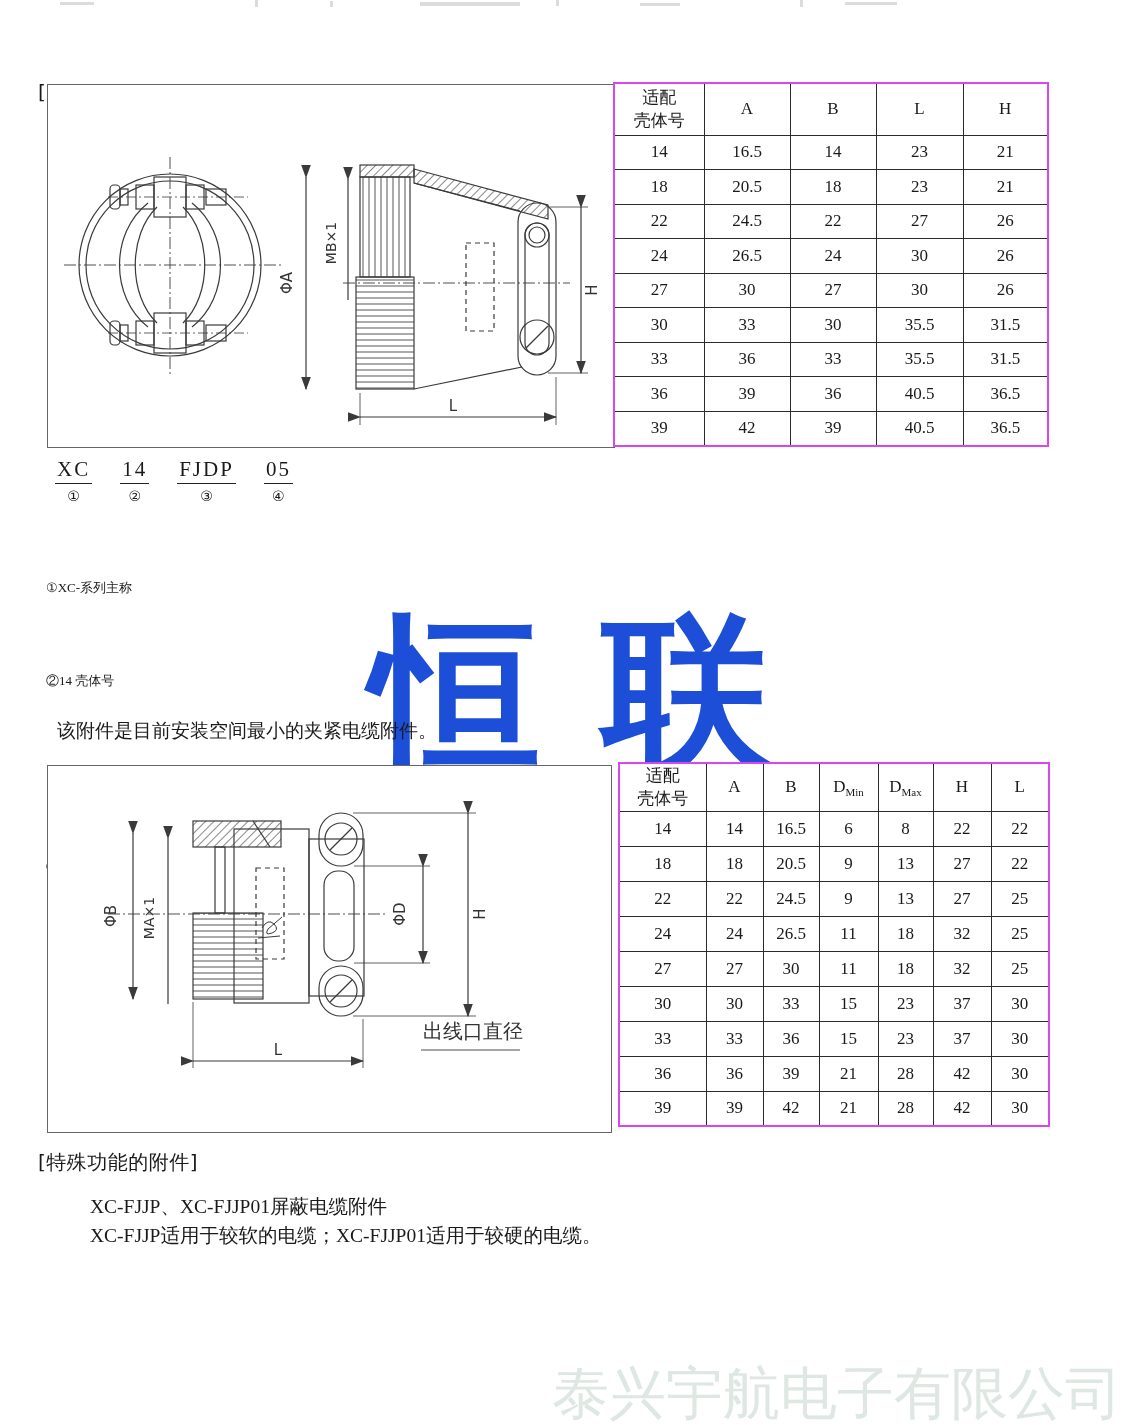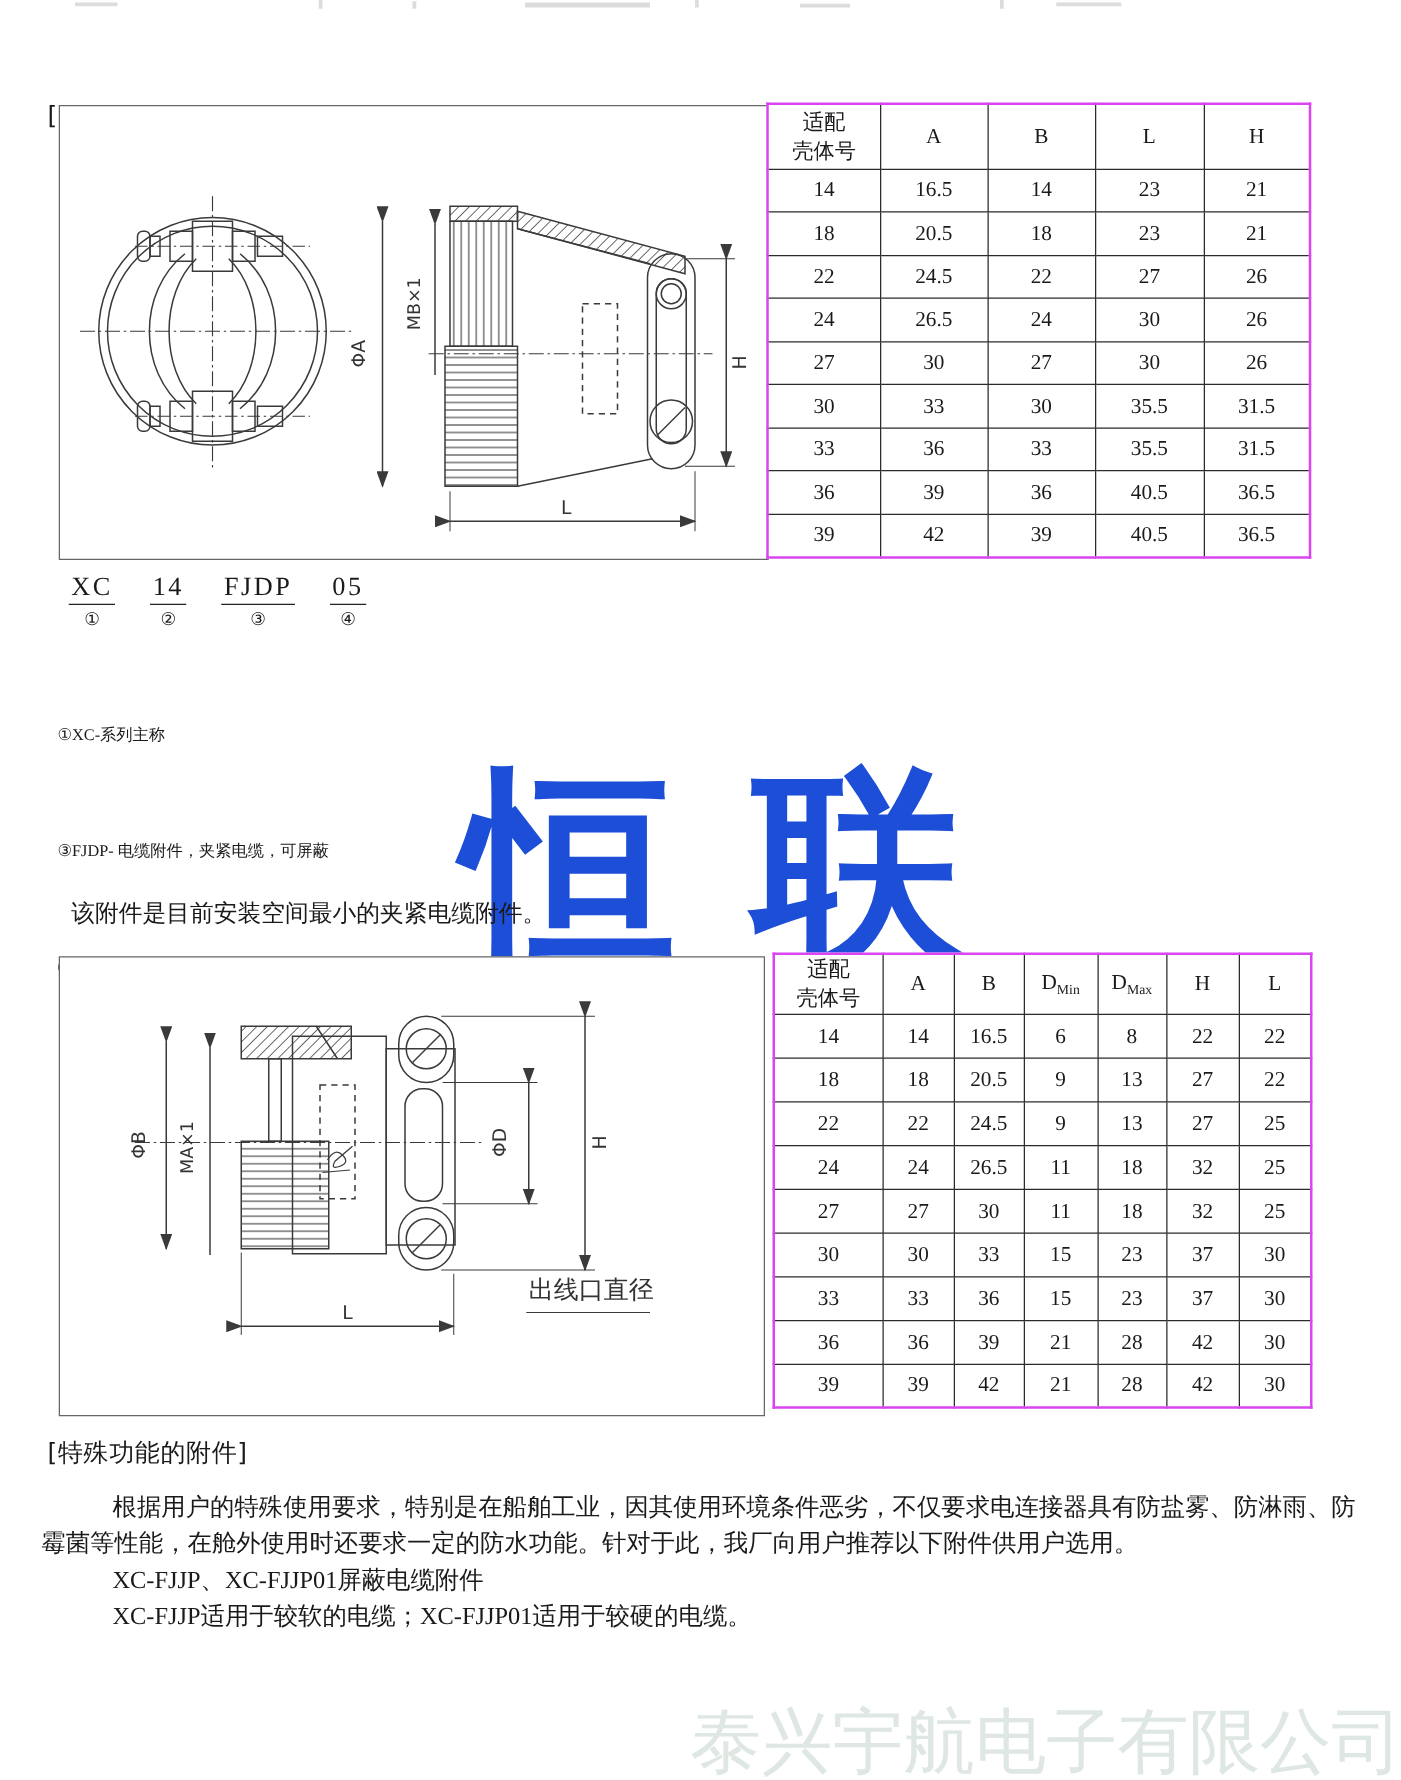--- a/index.html
+++ b/index.html
@@ -249,20 +249,21 @@
       <span class="mc-mark">③</span>
     </div>
     <div class="mc-col">
       <span class="mc-part">05</span>
       <span class="mc-mark">④</span>
     </div>
   </div>
 
   <div class="notes">
     <div>①XC-系列主称</div>
+    <div>②14 壳体号</div>
     <div>③FJDP- 电缆附件，夹紧电缆，可屏蔽</div>
     <div>④05  改型，加配紧定螺钉</div>
   </div>
 
   <div class="intro">该附件是目前安装空间最小的夹紧电缆附件。</div>
 
   <div id="fig2" class="figbox">
     <svg width="563" height="366" viewBox="0 0 563 366" fill="none" stroke="#3a3a3a" stroke-width="1.2">
       <defs>
         <marker id="f2a" markerWidth="11" markerHeight="8" refX="10" refY="4" orient="auto">
@@ -426,18 +427,17 @@
           <td>21</td>
           <td>28</td>
           <td>42</td>
           <td>30</td>
         </tr>
       </tbody>
   </table>
 
   <div id="title3" class="sec-title">[特殊功能的附件]</div>
   <div class="paras">
-    <p class="ind">根据用户的特殊使用要求，特别是在船舶工业，因其使用环境条件恶劣，不仅要求电连接器具有防盐雾、防淋雨、防霉菌等性能，在舱外使用时还要求一定的防水功能。针对于此，我厂向用户推荐以下附件供用户选用。</p>
     <p class="pad">XC-FJJP、XC-FJJP01屏蔽电缆附件</p>
     <p class="pad">XC-FJJP适用于较软的电缆；XC-FJJP01适用于较硬的电缆。</p>
   </div>
 
 </div>
 
 </body></html>

